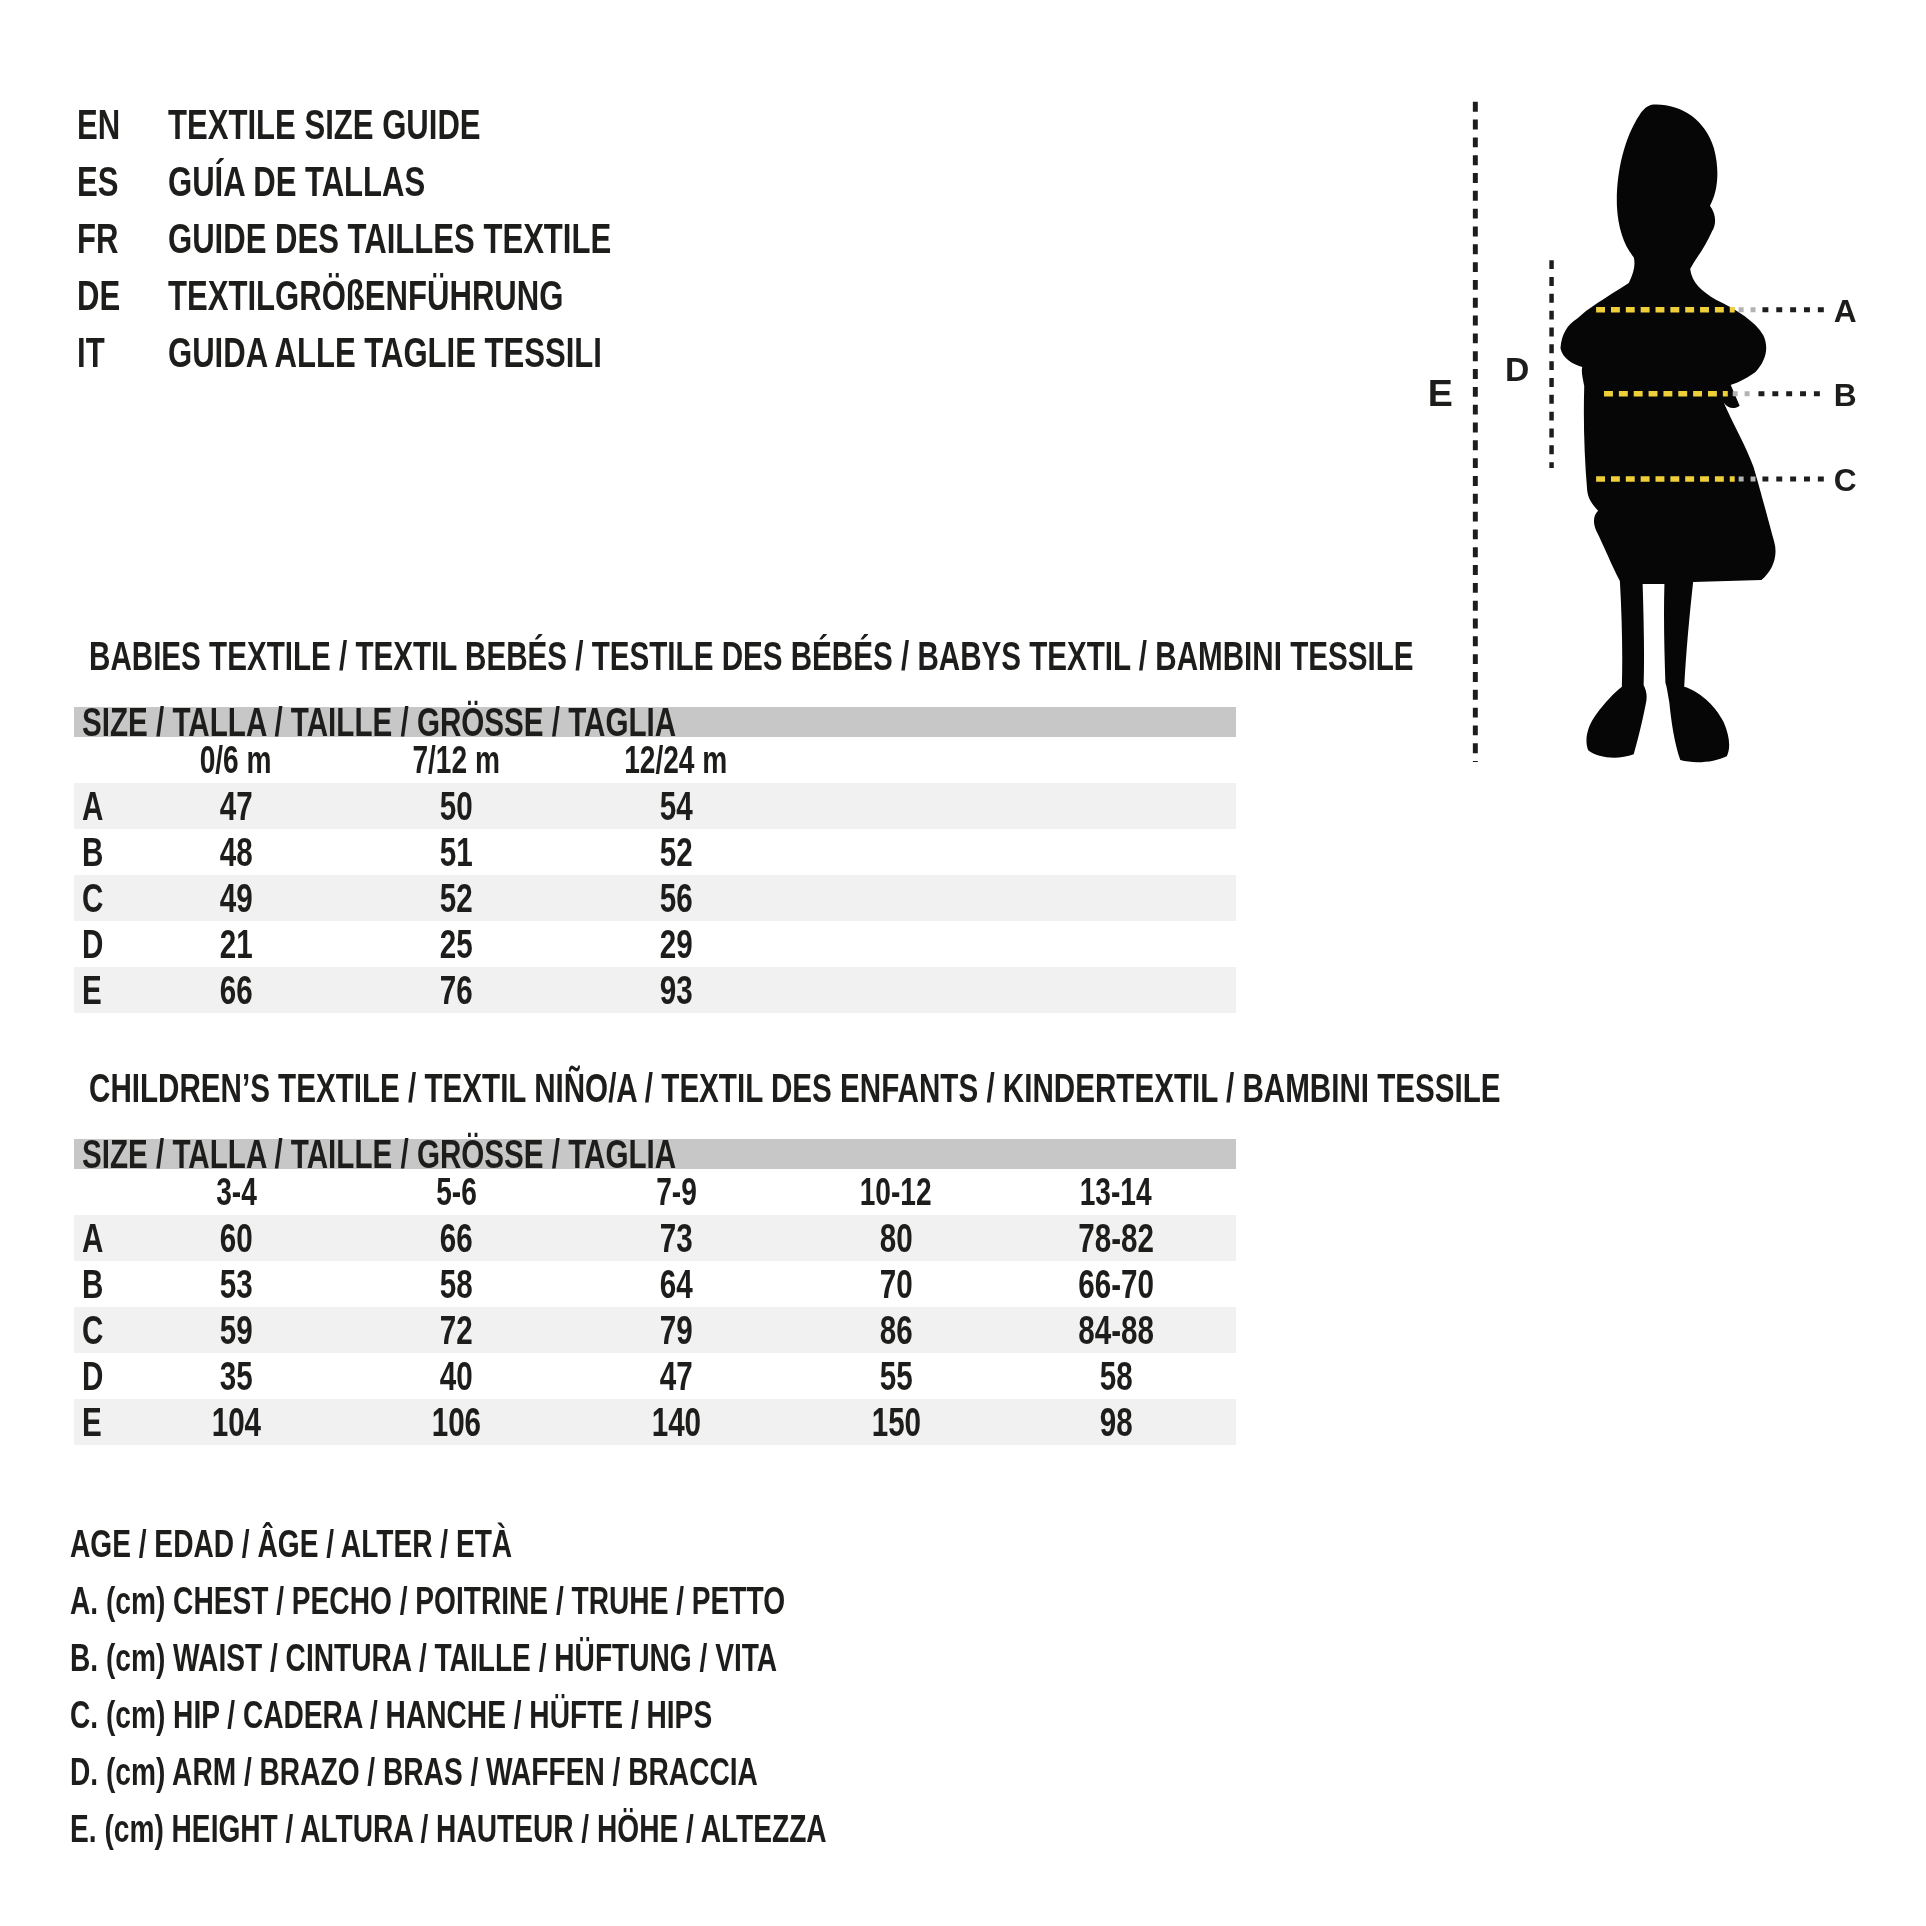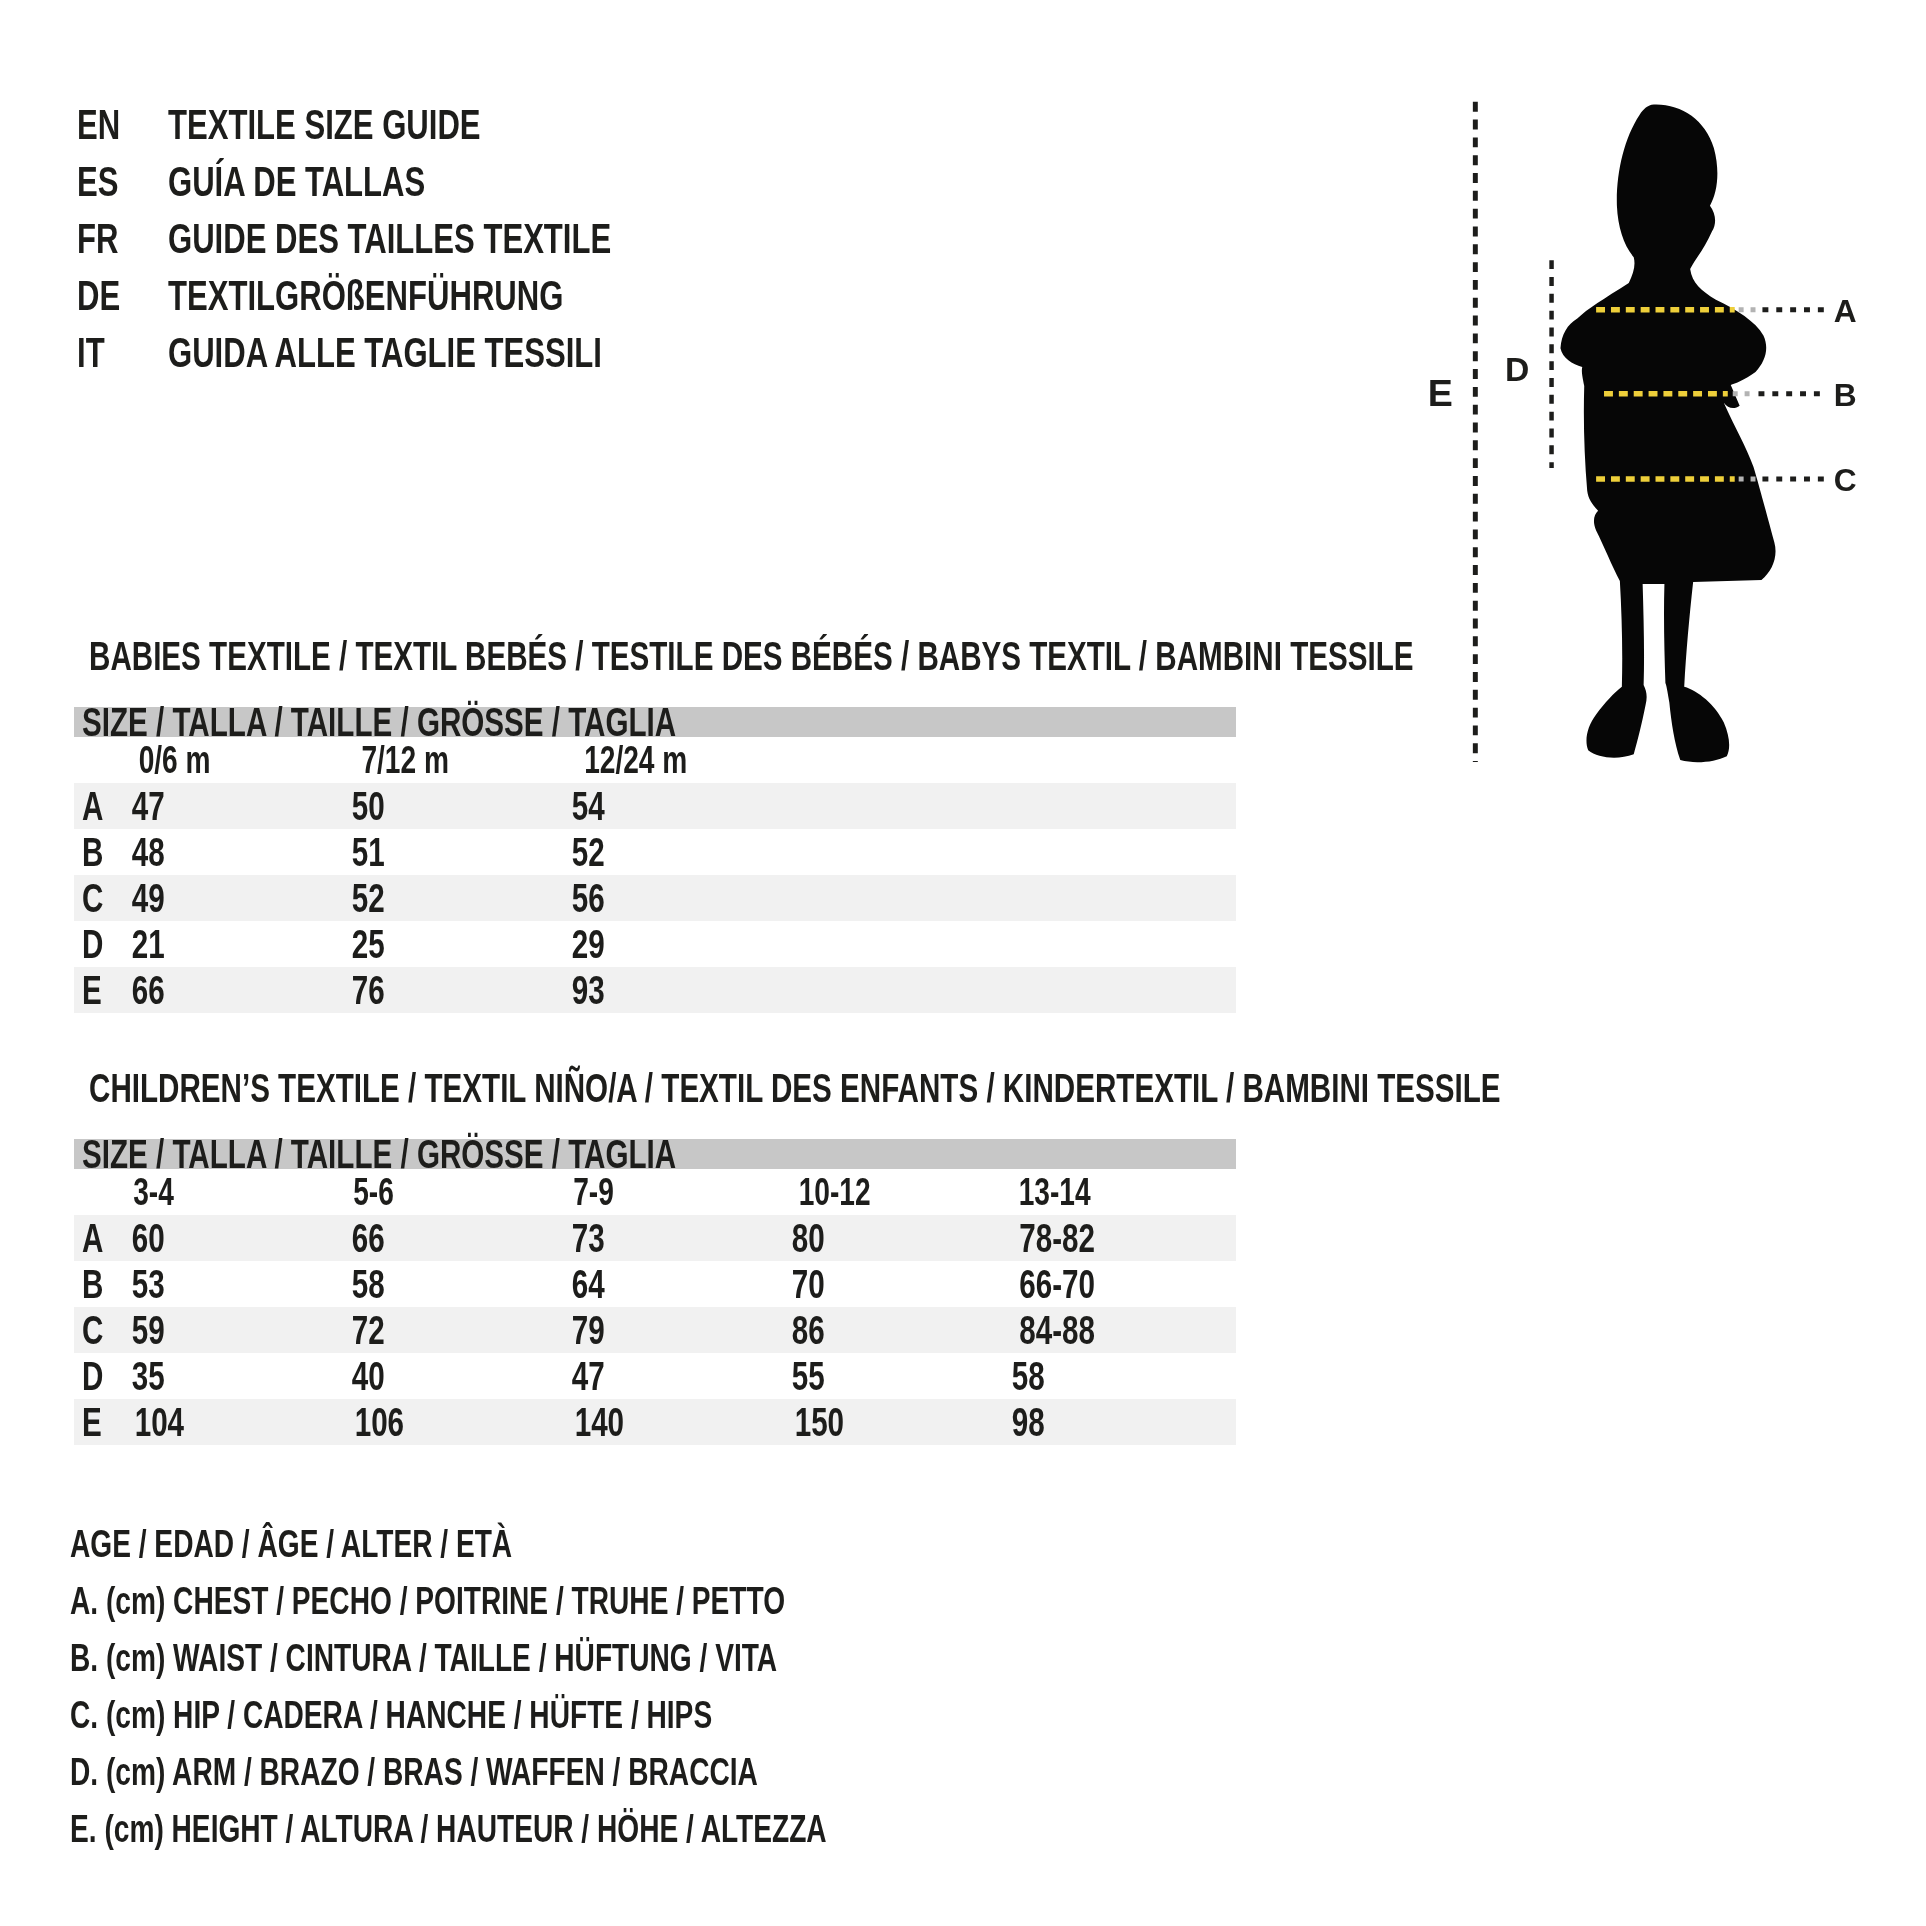--- a/index.html
+++ b/index.html
@@ -20,21 +20,21 @@
   .section-heading{position:absolute;left:89px;font-size:40px;line-height:40px;font-weight:700;}
 
   
   .size-table{position:absolute;left:74px;width:1162px;font-weight:700;}
   .size-bar{height:30px;background:#c7c7c7;display:flex;align-items:center;padding-left:8px;box-sizing:border-box;font-size:40px;}
   .t-row{height:46px;display:grid;align-items:center;font-size:40px;}
   .cols-3{grid-template-columns:52px 220px 220px 220px 1fr;}
   .cols-5{grid-template-columns:52px 220px 220px 220px 220px 220px 1fr;}
   .t-row.stripe{background:#f1f1f1;}
   .t-label{padding-left:8px;}
-  .t-cell{text-align:left;text-decoration:underline;}
+  .t-cell{text-align:center;text-decoration:underline;}
   .t-colhdr{font-size:38px;}
 
   
   .legend-block{position:absolute;left:70px;top:1516px;font-size:38px;line-height:57px;font-weight:700;}
 
   
   .figure-wrap{position:absolute;left:1386px;top:79px;width:541px;height:693px;}
   .figure-wrap svg{display:block;width:100%;height:100%;}
   svg text{font-family:"Liberation Sans", sans-serif;font-weight:700;fill:#1d1d1b;}
 </style>

